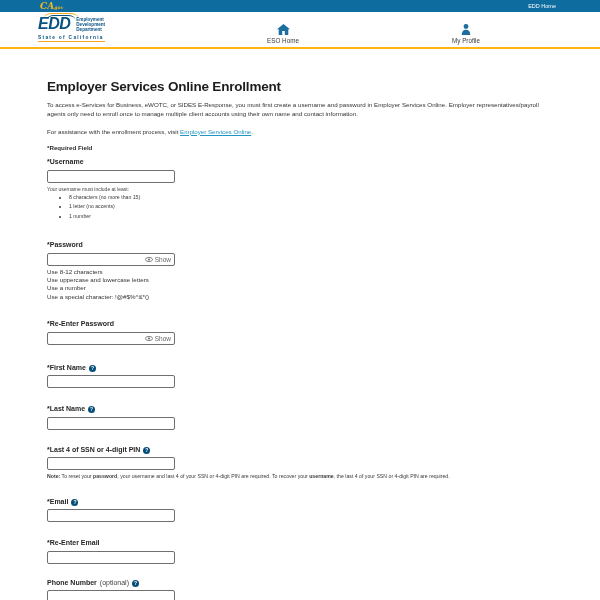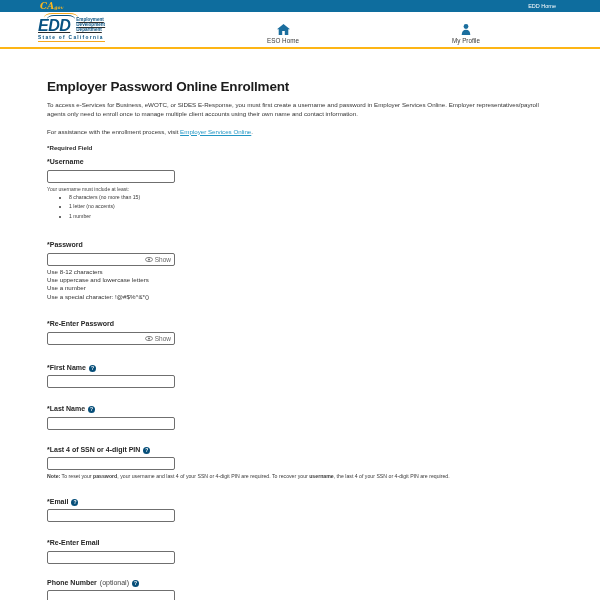--- a/index.html
+++ b/index.html
@@ -24,21 +24,21 @@
   .topbar-link {
     position:absolute; right:44px; top:0; height:12px; line-height:12px;
     color:#ffffff; font-size:5.5px; text-decoration:none; cursor:pointer;
   }
   
   .header {
     height:37px; background:#fff; position:relative;
     border-bottom:2px solid #fdb515;
   }
   .edd-logo { position:absolute; left:38px; top:5px; cursor:pointer; }
-  .edd-logo-row { display:flex; align-items:flex-end; gap:6px; position:relative;text-decoration:underline; }
+  .edd-logo-row { display:flex; gap:6px; position:relative; }
   .swoosh {
     position:absolute; top:-4px; left:6px; width:34px; height:9px;
     border:solid #f5a81c; border-width:1.5px 0 0 0; border-radius:50%/100%;
   }
   .swoosh2 {
     position:absolute; top:-2.5px; left:9px; width:28px; height:8px;
     border:solid #085282; border-width:1px 0 0 0; border-radius:50%/100%;
   }
   .edd-acronym {
     font-size:16px; font-weight:bold; font-style:italic;
@@ -150,21 +150,21 @@
     <svg class="nav-icon" width="10" height="11" viewBox="0 0 10 11">
       <circle cx="5" cy="2.5" r="2.4" fill="#1b6e9e"></circle>
       <path d="M0.7 11 C0.7 7.6 2.4 5.8 5 5.8 C7.6 5.8 9.3 7.6 9.3 11 Z" fill="#1b6e9e"></path>
     </svg>
     <div class="nav-label">My Profile</div>
   </div>
 </div>
 
 <div class="content">
 
-  <h1>Employer Password Online Enrollment</h1>
+  <h1>Employer Services Online Enrollment</h1>
 
   <p class="intro">To access e-Services for Business, eWOTC, or SIDES E-Response, you must first create a username and password in Employer Services Online. Employer representatives/payroll agents only need to enroll once to manage multiple client accounts using their own name and contact information.</p>
 
   <p class="assist"><span>For assistance with the enrollment process, visit </span><a class="link">Employer Services Online</a><span>.</span></p>
 
   <div class="required-note">*Required Field</div>
 
   <label class="flabel mt-user">
       <span>*Username</span>
     </label>

